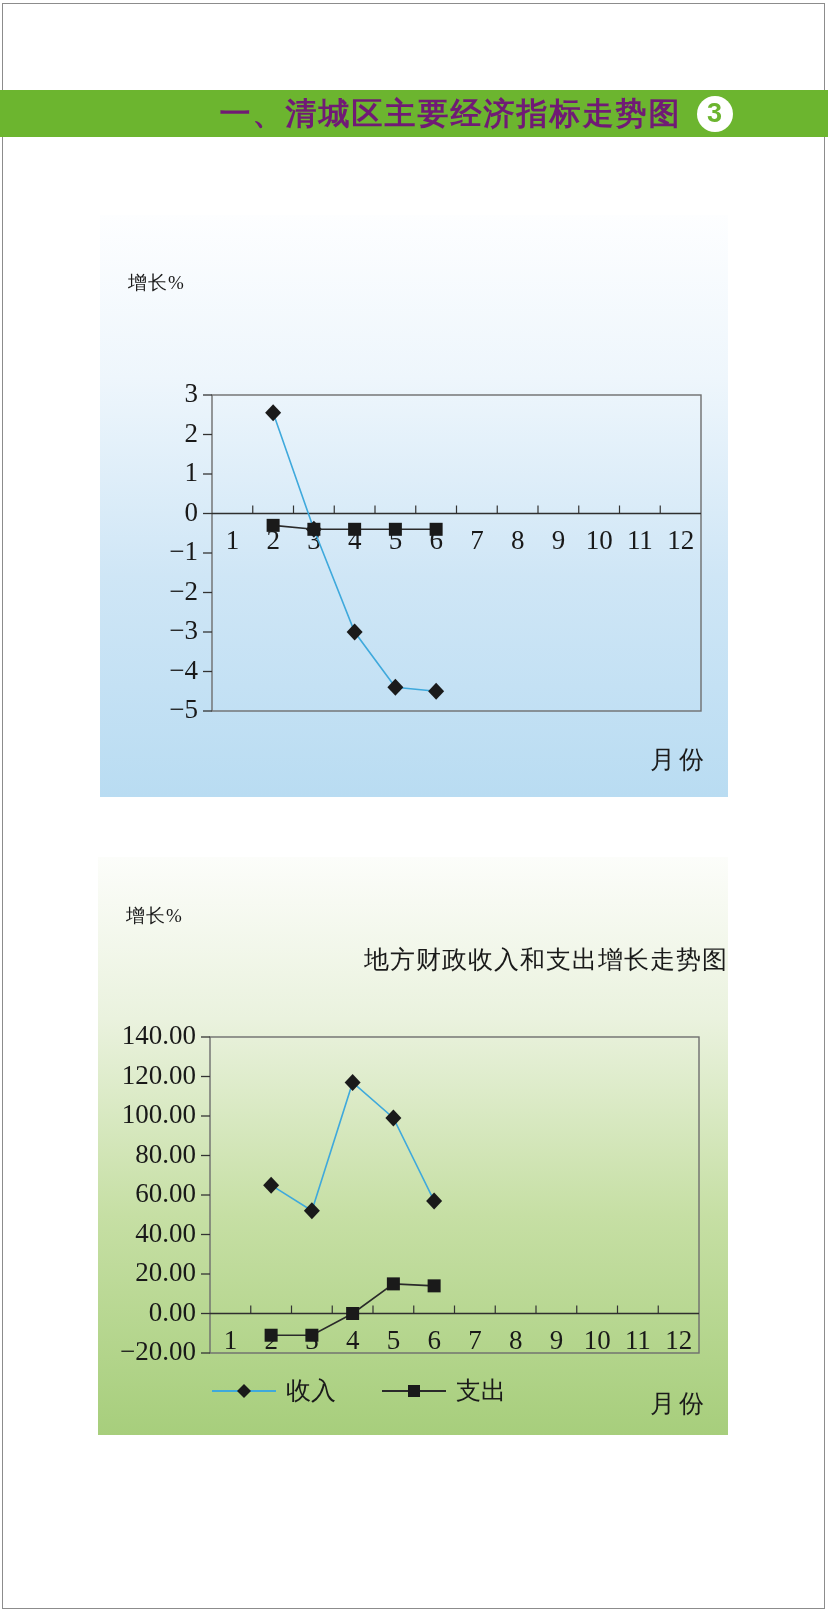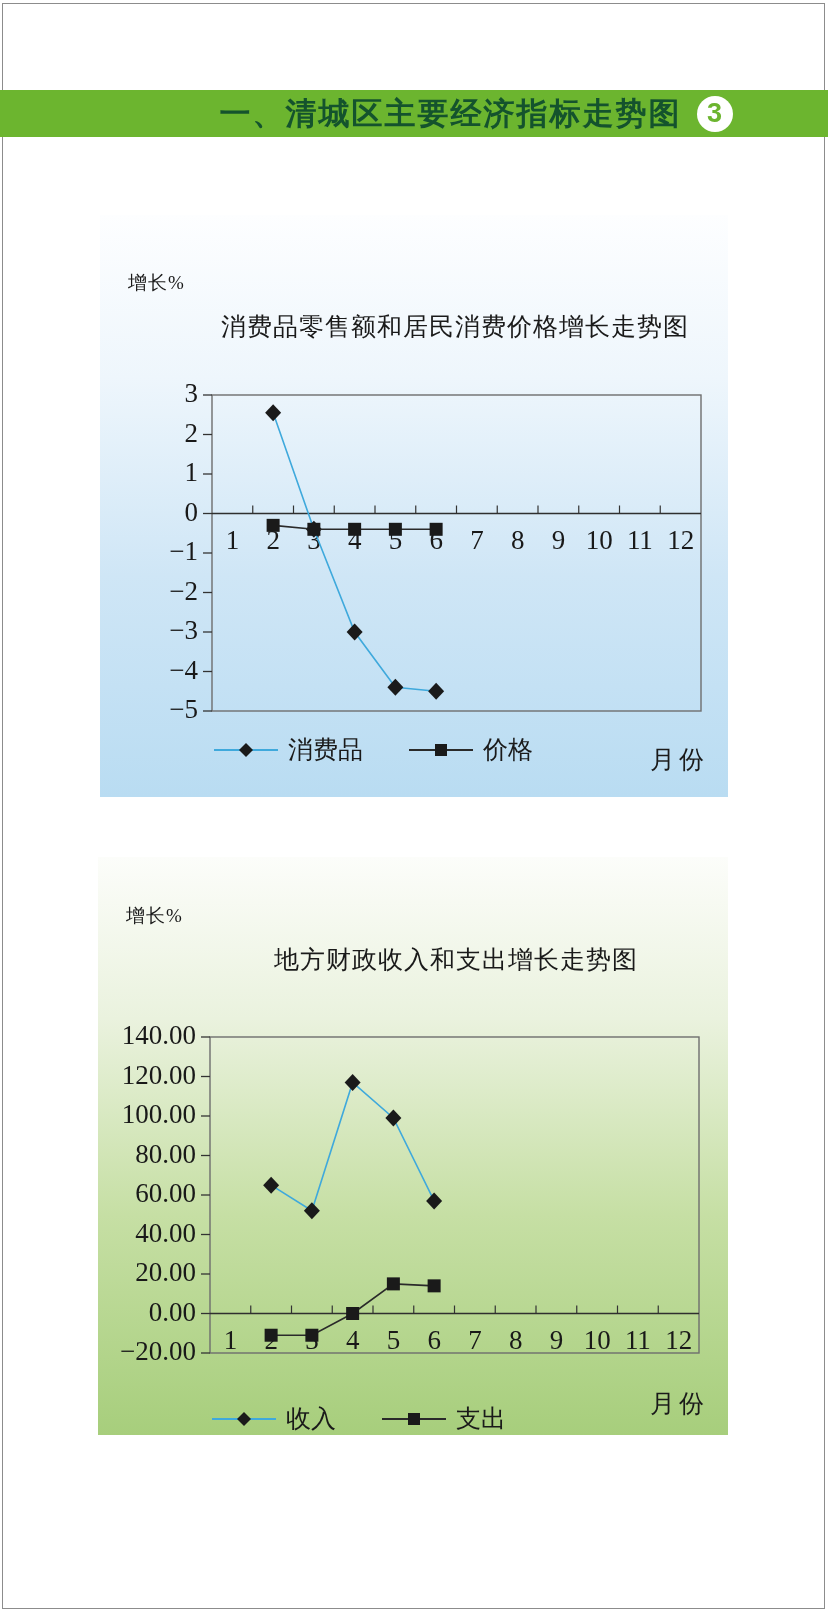--- a/index.html
+++ b/index.html
@@ -2,33 +2,33 @@
 <html><head>
 <meta charset="utf-8">
 <style>
   html,body{margin:0;padding:0;background:#ffffff;}
   .stage{position:relative;width:828px;height:1615px;background:#ffffff;overflow:hidden;
          font-family:"Liberation Serif","DejaVu Serif",serif;color:#1a1a1a;}
   .page-frame{position:absolute;left:2px;top:3px;right:3px;bottom:6px;border:1px solid #8c8c8c;pointer-events:none;}
   
   .header-bar{position:absolute;left:0;top:90px;width:828px;height:47px;display:flex;align-items:center;justify-content:center;}
   .header-inner{display:flex;align-items:center;gap:15px;transform:translateX(62px);}
-  .header-title{font-family:"Liberation Sans","DejaVu Sans",sans-serif;font-weight:bold;font-size:31px;color:#14532d;letter-spacing:2px;}
+  .header-title{font-family:"Liberation Sans","DejaVu Sans",sans-serif;font-weight:bold;font-size:31px;color:#701a75;letter-spacing:2px;}
   .badge{width:36px;height:36px;border-radius:50%;background:#ffffff;display:flex;align-items:center;justify-content:center;}
   .badge span{font-family:"Liberation Sans","DejaVu Sans",sans-serif;font-weight:bold;font-size:27px;line-height:1;}
   
   .panel{position:absolute;overflow:hidden;}
   .panel-blue{left:100px;top:215px;width:628px;height:582px;
       background:linear-gradient(180deg,#fdfeff 0%,#eef6fc 28%,#cfe6f6 62%,#b9dcf2 100%);}
   .panel-green{left:98px;top:857px;width:630px;height:578px;
       background:linear-gradient(180deg,#fcfdfa 0%,#eaf2de 28%,#c6dfa4 62%,#a7ce7c 100%);}
   .y-unit{position:absolute;left:28px;font-size:19px;letter-spacing:1px;}
   .chart-title{position:absolute;left:0;width:100%;text-align:center;font-size:25px;letter-spacing:1px;}
   .chart-title.t1{top:95px;padding-left:82px;box-sizing:border-box;}
-  .chart-title.t2{top:86px;padding-left:86px;box-sizing:border-box;}
+  .chart-title.t2{top:86px;padding-left:86px;box-sizing:border-box;text-align:right;}
   svg.plot{position:absolute;left:0;top:0;}
   .tick-label{font-family:"Liberation Serif","DejaVu Serif",serif;font-size:27px;fill:#191919;}
   .legend{position:absolute;left:112px;display:flex;align-items:center;gap:44px;font-size:25px;}
   .legend-item{display:flex;align-items:center;gap:8px;}
   .x-unit{position:absolute;right:20px;font-size:25px;letter-spacing:4px;}
 </style>
 </head>
 <body>
 
 <div class="stage">
@@ -38,21 +38,20 @@
     <div class="header-inner">
       <span class="header-title">一、清城区主要经济指标走势图</span>
       <span class="badge">
         <span style="color: rgb(108, 181, 47);">3</span>
       </span>
     </div>
   </div>
 
   <section class="panel panel-blue">
     <div class="y-unit" style="top:55px;">增长%</div>
-    <div class="chart-title t1">消费品零售额和居民消费价格增长走势图</div>
     <svg class="plot" width="628" height="582" viewBox="0 0 628 582">
         <rect x="112" y="180" width="489" height="316" fill="none" stroke="#6e6e6e" stroke-width="1.4"></rect>
         <line x1="103" y1="496" x2="112" y2="496" stroke="#333" stroke-width="1.3"></line>
         <text x="98" y="497" text-anchor="end" dominant-baseline="middle" class="tick-label">−5</text>
         <line x1="103" y1="456.5" x2="112" y2="456.5" stroke="#333" stroke-width="1.3"></line>
         <text x="98" y="457.5" text-anchor="end" dominant-baseline="middle" class="tick-label">−4</text>
         <line x1="103" y1="417" x2="112" y2="417" stroke="#333" stroke-width="1.3"></line>
         <text x="98" y="418" text-anchor="end" dominant-baseline="middle" class="tick-label">−3</text>
         <line x1="103" y1="377.5" x2="112" y2="377.5" stroke="#333" stroke-width="1.3"></line>
         <text x="98" y="378.5" text-anchor="end" dominant-baseline="middle" class="tick-label">−2</text>
@@ -96,36 +95,20 @@
         <path d="M 254.625 408.5 L 262.625 417 L 254.625 425.5 L 246.625 417 Z" fill="#1a1a1a"></path>
         <path d="M 295.375 463.8 L 303.375 472.3 L 295.375 480.8 L 287.375 472.3 Z" fill="#1a1a1a"></path>
         <path d="M 336.125 467.75 L 344.125 476.25 L 336.125 484.75 L 328.125 476.25 Z" fill="#1a1a1a"></path>
         <polyline points="173.125,310.35 213.875,314.29999999999995 254.625,314.29999999999995 295.375,314.29999999999995 336.125,314.29999999999995" fill="none" stroke="#2a2a2a" stroke-width="1.6"></polyline>
         <rect x="166.625" y="303.85" width="13" height="13" fill="#1a1a1a"></rect>
         <rect x="207.375" y="307.79999999999995" width="13" height="13" fill="#1a1a1a"></rect>
         <rect x="248.125" y="307.79999999999995" width="13" height="13" fill="#1a1a1a"></rect>
         <rect x="288.875" y="307.79999999999995" width="13" height="13" fill="#1a1a1a"></rect>
         <rect x="329.625" y="307.79999999999995" width="13" height="13" fill="#1a1a1a"></rect>
       </svg>
-    <div class="legend" style="top:518px;">
-      <span class="legend-item">
-        <svg width="68" height="22" viewBox="0 0 68 22">
-            <line x1="2" y1="11" x2="66" y2="11" stroke="#3fa9dc" stroke-width="1.8"></line>
-            <path d="M 34 4 L 41 11 L 34 18 L 27 11 Z" fill="#1a1a1a"></path>
-          </svg>
-        <span>消费品</span>
-      </span>
-      <span class="legend-item">
-        <svg width="68" height="22" viewBox="0 0 68 22">
-            <line x1="2" y1="11" x2="66" y2="11" stroke="#2a2a2a" stroke-width="1.8"></line>
-            <rect x="28" y="5" width="12" height="12" fill="#1a1a1a"></rect>
-          </svg>
-        <span>价格</span>
-      </span>
-    </div>
     <div class="x-unit" style="top:528px;">月份</div>
   </section>
 
   <section class="panel panel-green">
     <div class="y-unit" style="top:46px;">增长%</div>
     <div class="chart-title t2">地方财政收入和支出增长走势图</div>
     <svg class="plot" width="630" height="578" viewBox="0 0 630 578">
         <rect x="112" y="180" width="489" height="316" fill="none" stroke="#6e6e6e" stroke-width="1.4"></rect>
         <line x1="103" y1="496" x2="112" y2="496" stroke="#333" stroke-width="1.3"></line>
         <text x="98" y="497" text-anchor="end" dominant-baseline="middle" class="tick-label">−20.00</text>
@@ -175,21 +158,21 @@
         <path d="M 254.625 216.925 L 262.625 225.425 L 254.625 233.925 L 246.625 225.425 Z" fill="#1a1a1a"></path>
         <path d="M 295.375 252.47500000000002 L 303.375 260.975 L 295.375 269.475 L 287.375 260.975 Z" fill="#1a1a1a"></path>
         <path d="M 336.125 335.425 L 344.125 343.925 L 336.125 352.425 L 328.125 343.925 Z" fill="#1a1a1a"></path>
         <polyline points="173.125,478.22499999999997 213.875,478.22499999999997 254.625,456.5 295.375,426.875 336.125,428.85" fill="none" stroke="#2a2a2a" stroke-width="1.6"></polyline>
         <rect x="166.625" y="471.72499999999997" width="13" height="13" fill="#1a1a1a"></rect>
         <rect x="207.375" y="471.72499999999997" width="13" height="13" fill="#1a1a1a"></rect>
         <rect x="248.125" y="450" width="13" height="13" fill="#1a1a1a"></rect>
         <rect x="288.875" y="420.375" width="13" height="13" fill="#1a1a1a"></rect>
         <rect x="329.625" y="422.35" width="13" height="13" fill="#1a1a1a"></rect>
       </svg>
-    <div class="legend" style="top:545px;">
+    <div class="legend" style="top:517px;">
       <span class="legend-item">
         <svg width="68" height="22" viewBox="0 0 68 22">
             <line x1="2" y1="11" x2="66" y2="11" stroke="#3fa9dc" stroke-width="1.8"></line>
             <path d="M 34 4 L 41 11 L 34 18 L 27 11 Z" fill="#1a1a1a"></path>
           </svg>
         <span>收入</span>
       </span>
       <span class="legend-item">
         <svg width="68" height="22" viewBox="0 0 68 22">
             <line x1="2" y1="11" x2="66" y2="11" stroke="#2a2a2a" stroke-width="1.8"></line>

